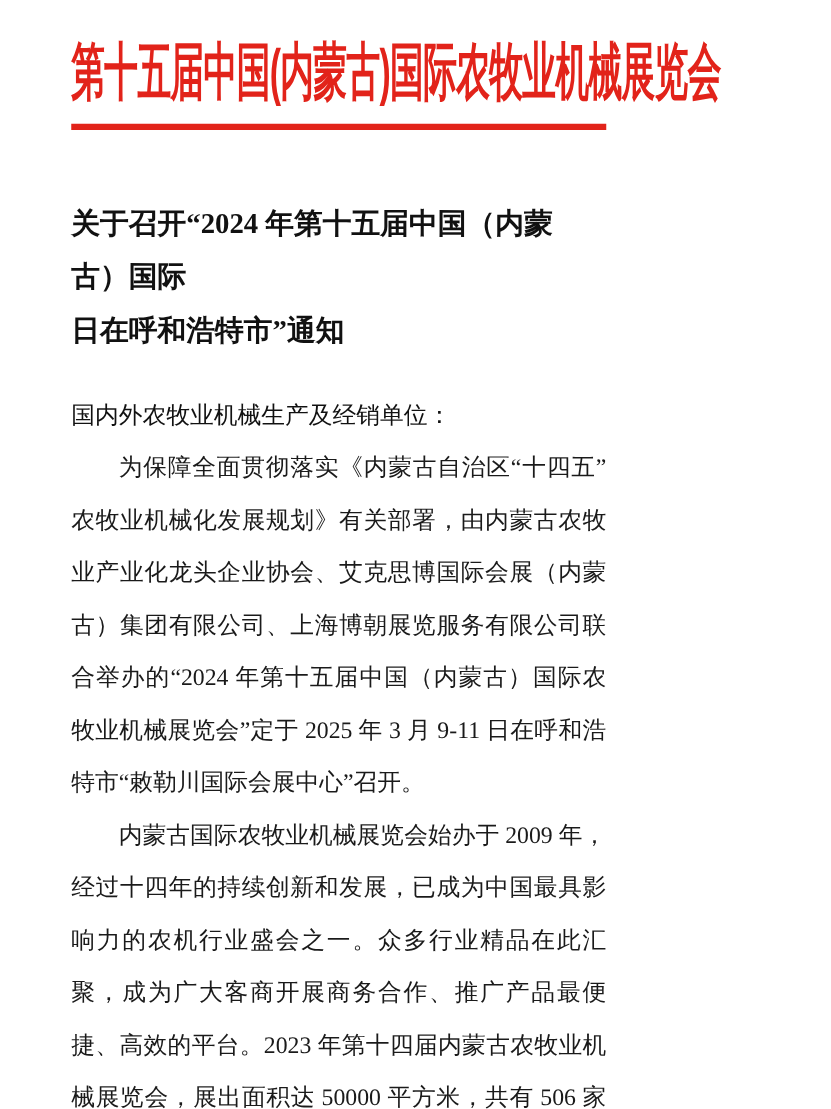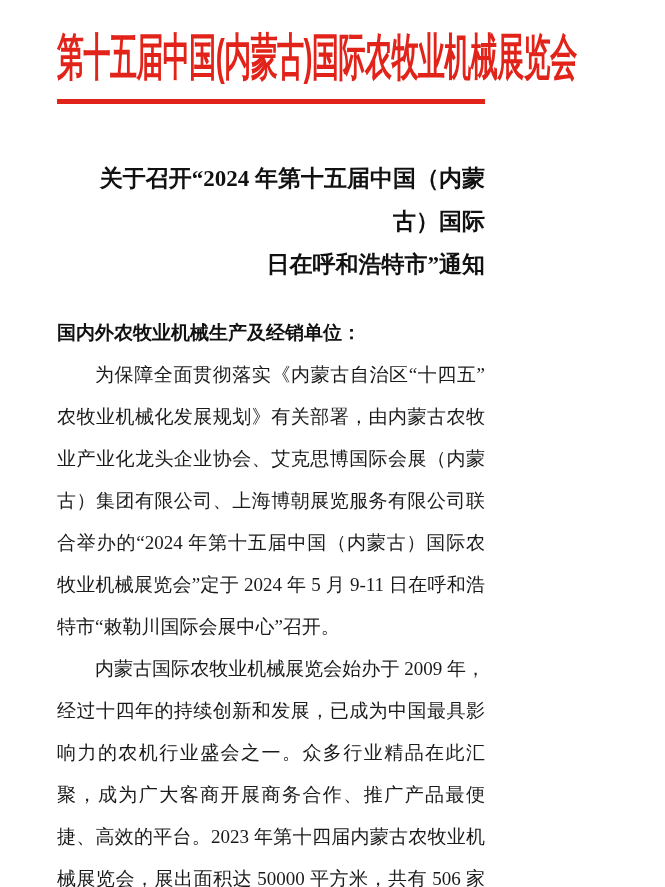--- a/index.html
+++ b/index.html
@@ -35,31 +35,31 @@
   }
   .masthead-rule {
     height: 5px;
     background: var(--accent, #e2231a);
     margin-top: 11px;
   }
   .notice-title {
     margin: 53px 0 0 0;
     font-size: 23px;
     font-weight: 700;
-    text-align: right;
+    text-align: left;
     line-height: 43px;
     color: #111111;
   }
   .notice-title .line {
     display: block;
   }
   .salutation {
     margin: 26px 0 0 0;
     font-family: "Liberation Sans", "DejaVu Sans", sans-serif;
-    font-weight: 700;
+    font-weight: 400;
     font-size: 19px;
     line-height: 42px;
     color: #111111;
   }
   .body-para {
     margin: 0;
     font-size: 19px;
     line-height: 42px;
     text-align: justify;
     text-indent: 2em;
@@ -76,17 +76,17 @@
     <div class="masthead-rule"></div>
   </header>
 
   <h1 class="notice-title">
     <span class="line">关于召开“2024 年第十五届中国（内蒙古）国际</span>
     <span class="line">日在呼和浩特市”通知</span>
   </h1>
 
   <p class="salutation">国内外农牧业机械生产及经销单位：</p>
 
-  <p class="body-para">为保障全面贯彻落实《内蒙古自治区“十四五”农牧业机械化发展规划》有关部署，由内蒙古农牧业产业化龙头企业协会、艾克思博国际会展（内蒙古）集团有限公司、上海博朝展览服务有限公司联合举办的“2024 年第十五届中国（内蒙古）国际农牧业机械展览会”定于 2024 年 5 月 9-11 日在呼和浩特市“敕勒川国际会展中心”召开。</p>
+  <p class="body-para">为保障全面贯彻落实《内蒙古自治区“十四五”农牧业机械化发展规划》有关部署，由内蒙古农牧业产业化龙头企业协会、艾克思博国际会展（内蒙古）集团有限公司、上海博朝展览服务有限公司联合举办的“2024 年第十五届中国（内蒙古）国际农牧业机械展览会”定于 2025 年 3 月 9-11 日在呼和浩特市“敕勒川国际会展中心”召开。</p>
 
   <p class="body-para">内蒙古国际农牧业机械展览会始办于 2009 年，经过十四年的持续创新和发展，已成为中国最具影响力的农机行业盛会之一。众多行业精品在此汇聚，成为广大客商开展商务合作、推广产品最便捷、高效的平台。2023 年第十四届内蒙古农牧业机械展览会，展出面积达 50000 平方米，共有 506 家企业参展，共展出 3000 台机具，其中中机美诺、潍柴雷沃、约翰迪尔、中国一拖、常州东风、凯斯纽荷兰、五征集团、山东思代尔等国内外知名企业已连续十四年参展本会。为期三天的展会共吸引来自各地的农机系统</p>
 
 </div>
 
 </body></html>

